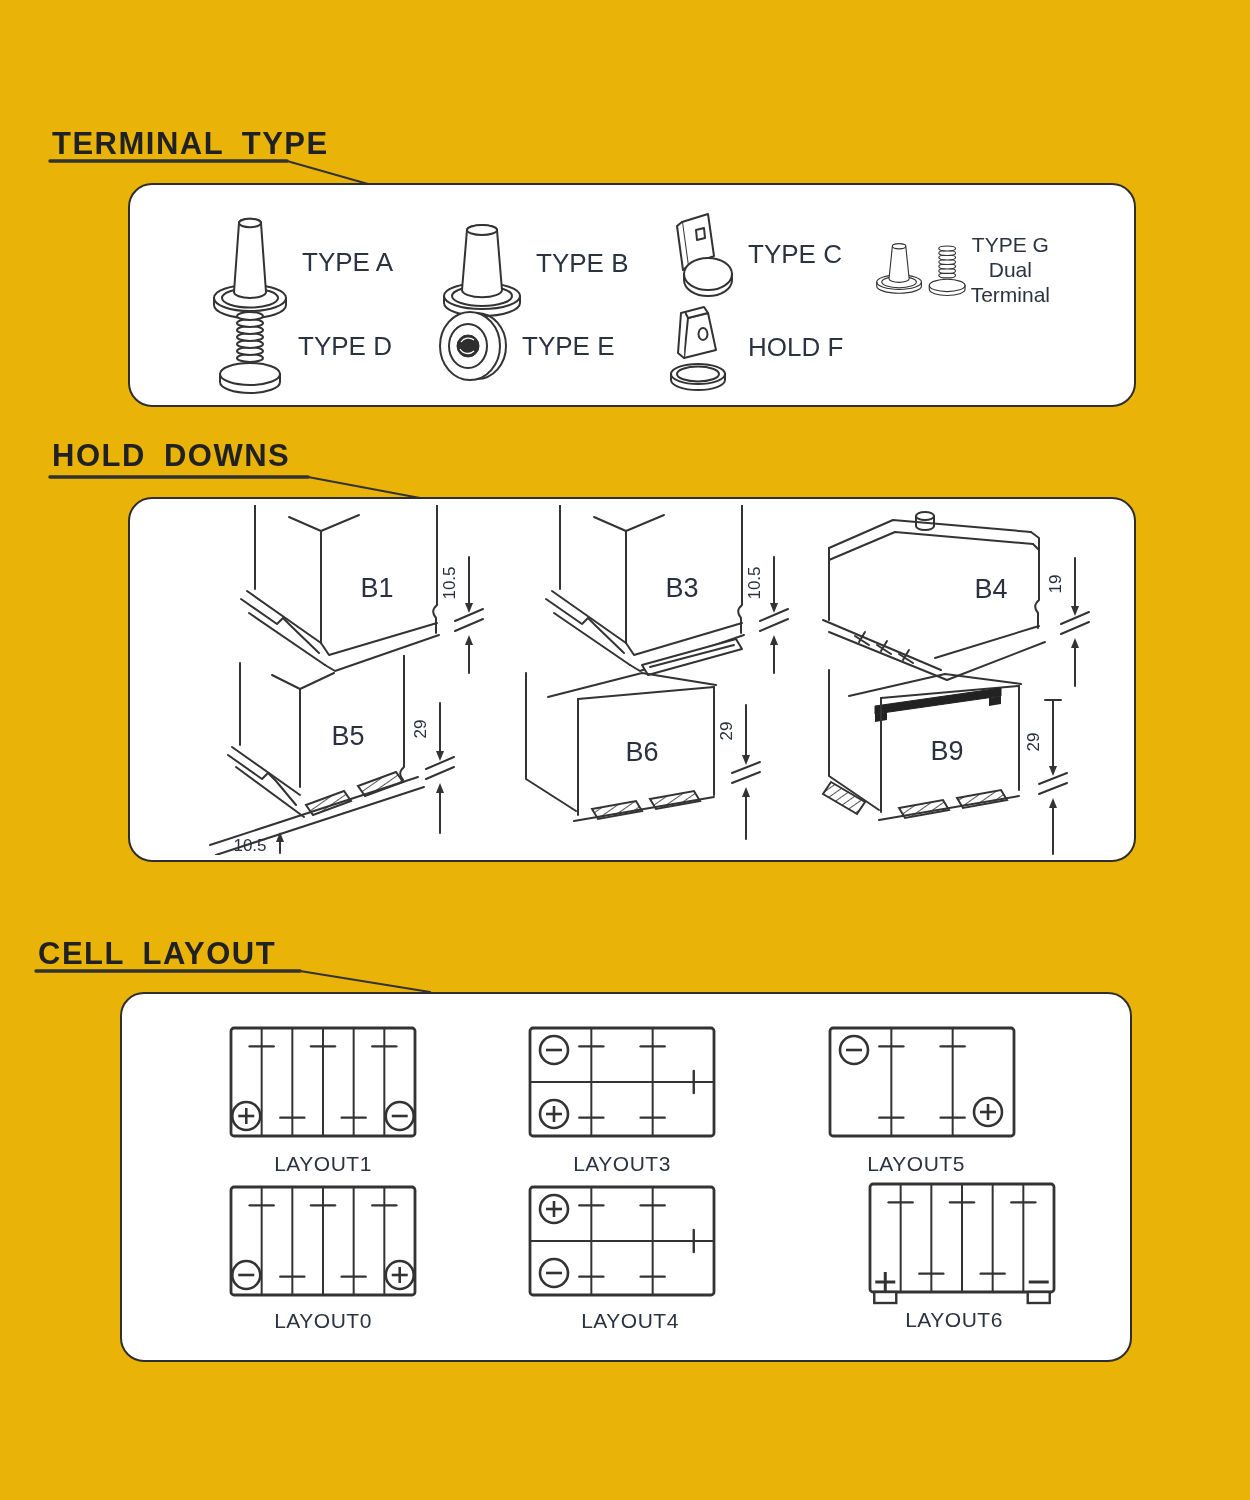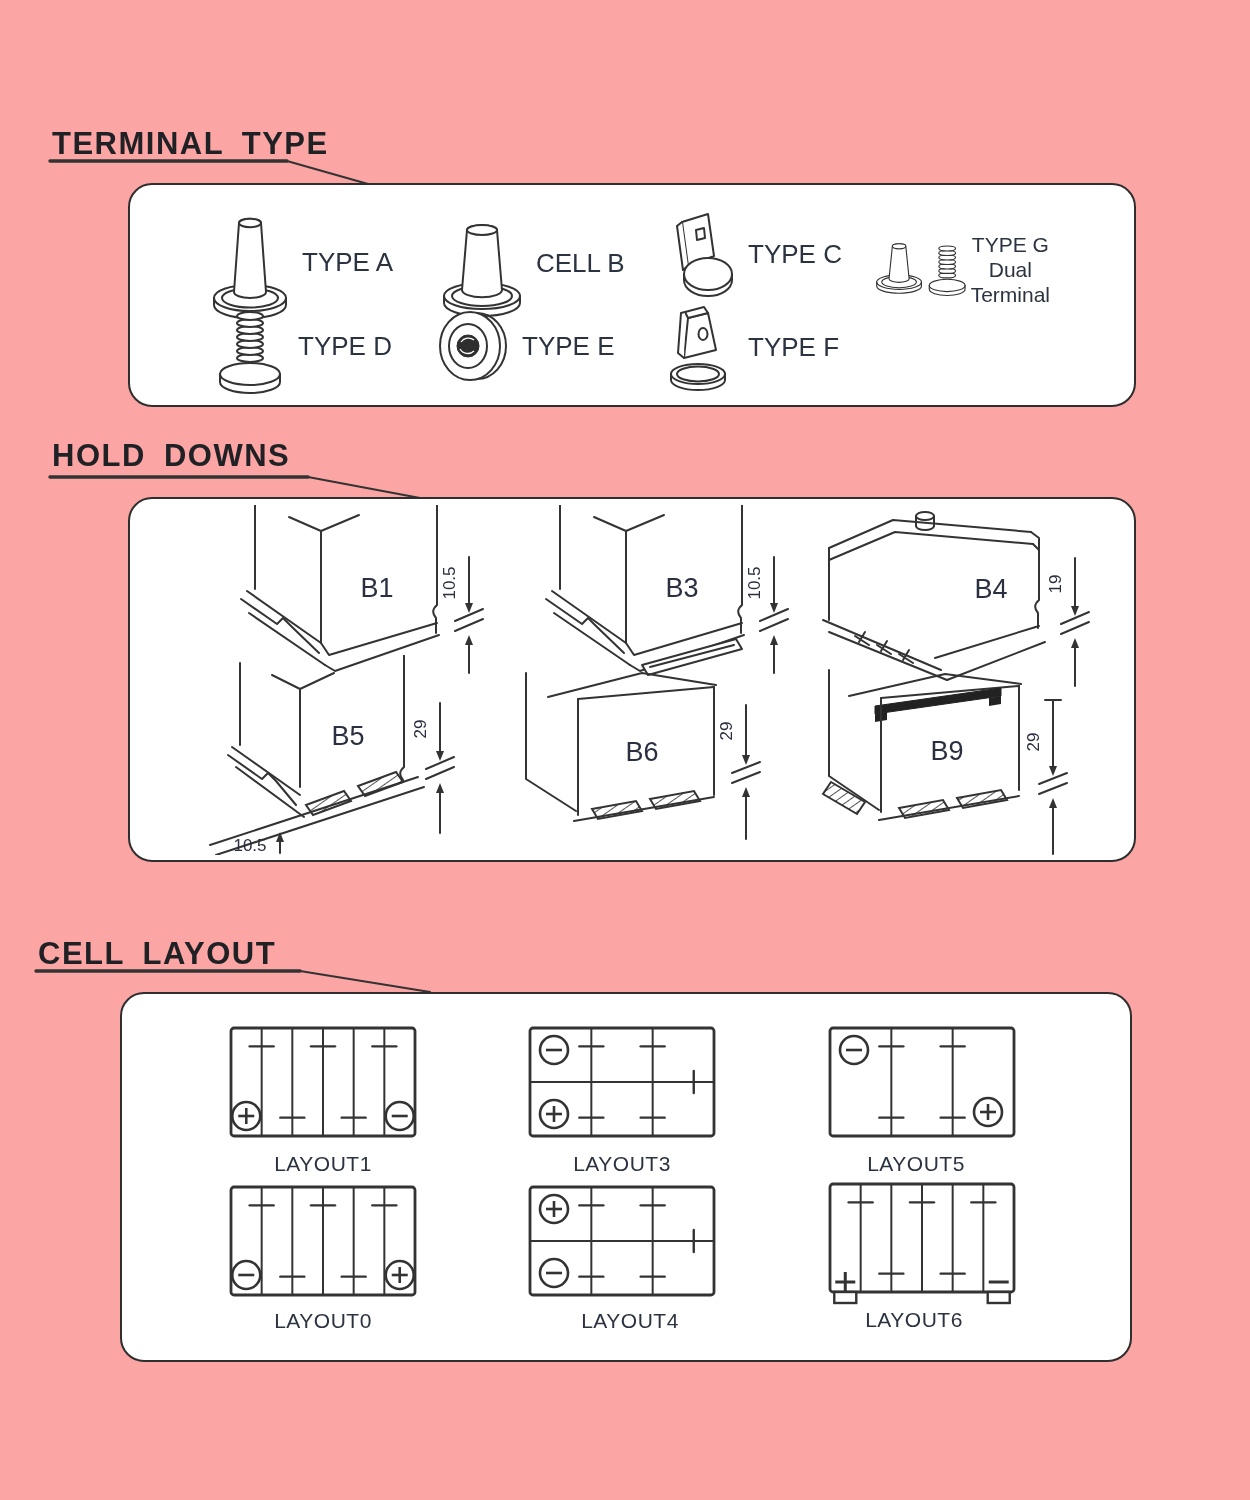--- a/index.html
+++ b/index.html
@@ -1,16 +1,16 @@
 <!DOCTYPE html>
 <html><head>
 <meta charset="utf-8">
 <style>
   html,body{margin:0;padding:0;background:#ffffff;}
-  #page{position:relative;width:1250px;height:1500px;background:#fca5a5;
+  #page{position:relative;width:1250px;height:1500px;background:#eab308;
         font-family:"Liberation Sans", sans-serif;color:#2b2f38;overflow:hidden;}
   .section-title{position:absolute;font-size:31px;font-weight:bold;letter-spacing:1.5px;
         word-spacing:8px;color:#1f2125;white-space:nowrap;}
   .panel{position:absolute;border:2.6px solid #2e2e2e;border-radius:24px;background:#fff;}
   #overlay{position:absolute;left:0;top:0;width:1250px;height:1500px;pointer-events:none;}
   .t-item{position:absolute;display:flex;align-items:center;}
   .t-item .t-label{font-size:26px;color:#2c3340;margin-left:8px;white-space:nowrap;}
   .t-item-col{position:absolute;display:flex;align-items:center;}
   .t-item-col .t-label{font-size:21px;color:#2c3340;margin-top:4px;line-height:25px;text-align:center;}
   svg{display:block;}
@@ -62,21 +62,21 @@
   </div>
 
   <div class="t-item" style="left:436px;top:206px">
     <svg width="92" height="114" viewBox="0 0 92 114">
       <ellipse class="lnf" cx="46" cy="90" rx="38" ry="13"></ellipse>
       <path class="ln" d="M8,90 v7 a38,13 0 0 0 76,0 v-7"></path>
       <ellipse class="ln" cx="46" cy="90" rx="30" ry="10"></ellipse>
       <path class="lnf" d="M31,24 A15,5 0 0 1 61,24 L66,84 A18,6.5 0 0 1 26,84 Z"></path>
       <ellipse class="lnf" cx="46" cy="24" rx="15" ry="5"></ellipse>
     </svg>
-    <span class="t-label">CELL B</span>
+    <span class="t-label">TYPE B</span>
   </div>
 
   <div class="t-item" style="left:660px;top:204px">
     <svg width="80" height="100" viewBox="0 0 80 100">
       <path class="lnf" d="M22,18 L48,10 L54,52 L28,62 Z"></path>
       <path class="lnf" d="M22,18 L17,22 L23,66 L28,62"></path>
       <path class="lnf" d="M36,26 L44,24 L45,34 L37,36 Z"></path>
       <ellipse class="lnf" cx="48" cy="70" rx="24" ry="16"></ellipse>
       <path class="ln" d="M24,70 v6 a24,16 0 0 0 48,0 v-6"></path>
     </svg>
@@ -140,21 +140,21 @@
   <div class="t-item" style="left:658px;top:300px">
     <svg width="82" height="94" viewBox="0 0 82 94">
       <ellipse class="lnf" cx="40" cy="74" rx="27" ry="10"></ellipse>
       <path class="ln" d="M13,74 v6 a27,10 0 0 0 54,0 v-6"></path>
       <ellipse class="ln" cx="40" cy="74" rx="21" ry="7.5"></ellipse>
       <path class="lnf" d="M30,18 L50,13 L58,50 L26,58 Z"></path>
       <path class="lnf" d="M30,18 L50,13 L46,7 L27,12 Z"></path>
       <path class="lnf" d="M26,58 L20,53 L23,13 L27,12"></path>
       <ellipse class="lnf" cx="45" cy="34" rx="4.5" ry="6"></ellipse>
     </svg>
-    <span class="t-label">TYPE F</span>
+    <span class="t-label">HOLD F</span>
   </div>
 
   <div class="section-title" style="left:52px;top:438px">HOLD DOWNS</div>
 
   <div class="panel" style="left:128px;top:497px;width:1004px;height:361px"></div>
 
   <svg style="position:absolute;left:185px;top:505px" width="310" height="172" viewBox="0 0 310 172">
     <path class="ln" d="M70,0 V84"></path>
     <path class="ln" d="M252,0 v100 q-7,6 -1,13 v15"></path>
     <path class="ln" d="M136,26 V138 M136,26 L104,12 M136,26 L174,10"></path>
@@ -417,21 +417,21 @@
             <line x1="26" y1="16" x2="26" y2="32" stroke="#333" stroke-width="2.6"></line>
           </g>
           <g>
             <circle cx="26" cy="88" r="14" fill="none" stroke="#333" stroke-width="2.6"></circle>
             <line x1="18" y1="88" x2="34" y2="88" stroke="#333" stroke-width="2.6"></line>
           </g>
         </svg>
       </div>
     <div class="cl-label" style="top:124px">LAYOUT4</div>
   </div>
-  <div class="cl-item" style="left:828px;top:1182px;width:172px">
+  <div class="cl-item" style="left:868px;top:1182px;width:172px">
     <div class="cl-diagram">
         <svg width="188" height="126" viewBox="0 0 188 126">
           <rect x="2" y="2" width="184" height="108" fill="none" stroke="#333" stroke-width="2.8" rx="3"></rect>
           <line x1="32.66666666666667" y1="2" x2="32.66666666666667" y2="110" stroke="#333" stroke-width="2" stroke-linecap="round"></line>
           <line x1="63.333333333333336" y1="2" x2="63.333333333333336" y2="110" stroke="#333" stroke-width="2" stroke-linecap="round"></line>
           <line x1="94" y1="2" x2="94" y2="110" stroke="#333" stroke-width="2" stroke-linecap="round"></line>
           <line x1="124.66666666666667" y1="2" x2="124.66666666666667" y2="110" stroke="#333" stroke-width="2" stroke-linecap="round"></line>
           <line x1="155.33333333333334" y1="2" x2="155.33333333333334" y2="110" stroke="#333" stroke-width="2" stroke-linecap="round"></line>
           <line x1="20.66666666666667" y1="20.360000000000003" x2="44.66666666666667" y2="20.360000000000003" stroke="#333" stroke-width="2.4" stroke-linecap="round"></line>
           <line x1="82" y1="20.360000000000003" x2="106" y2="20.360000000000003" stroke="#333" stroke-width="2.4" stroke-linecap="round"></line>

